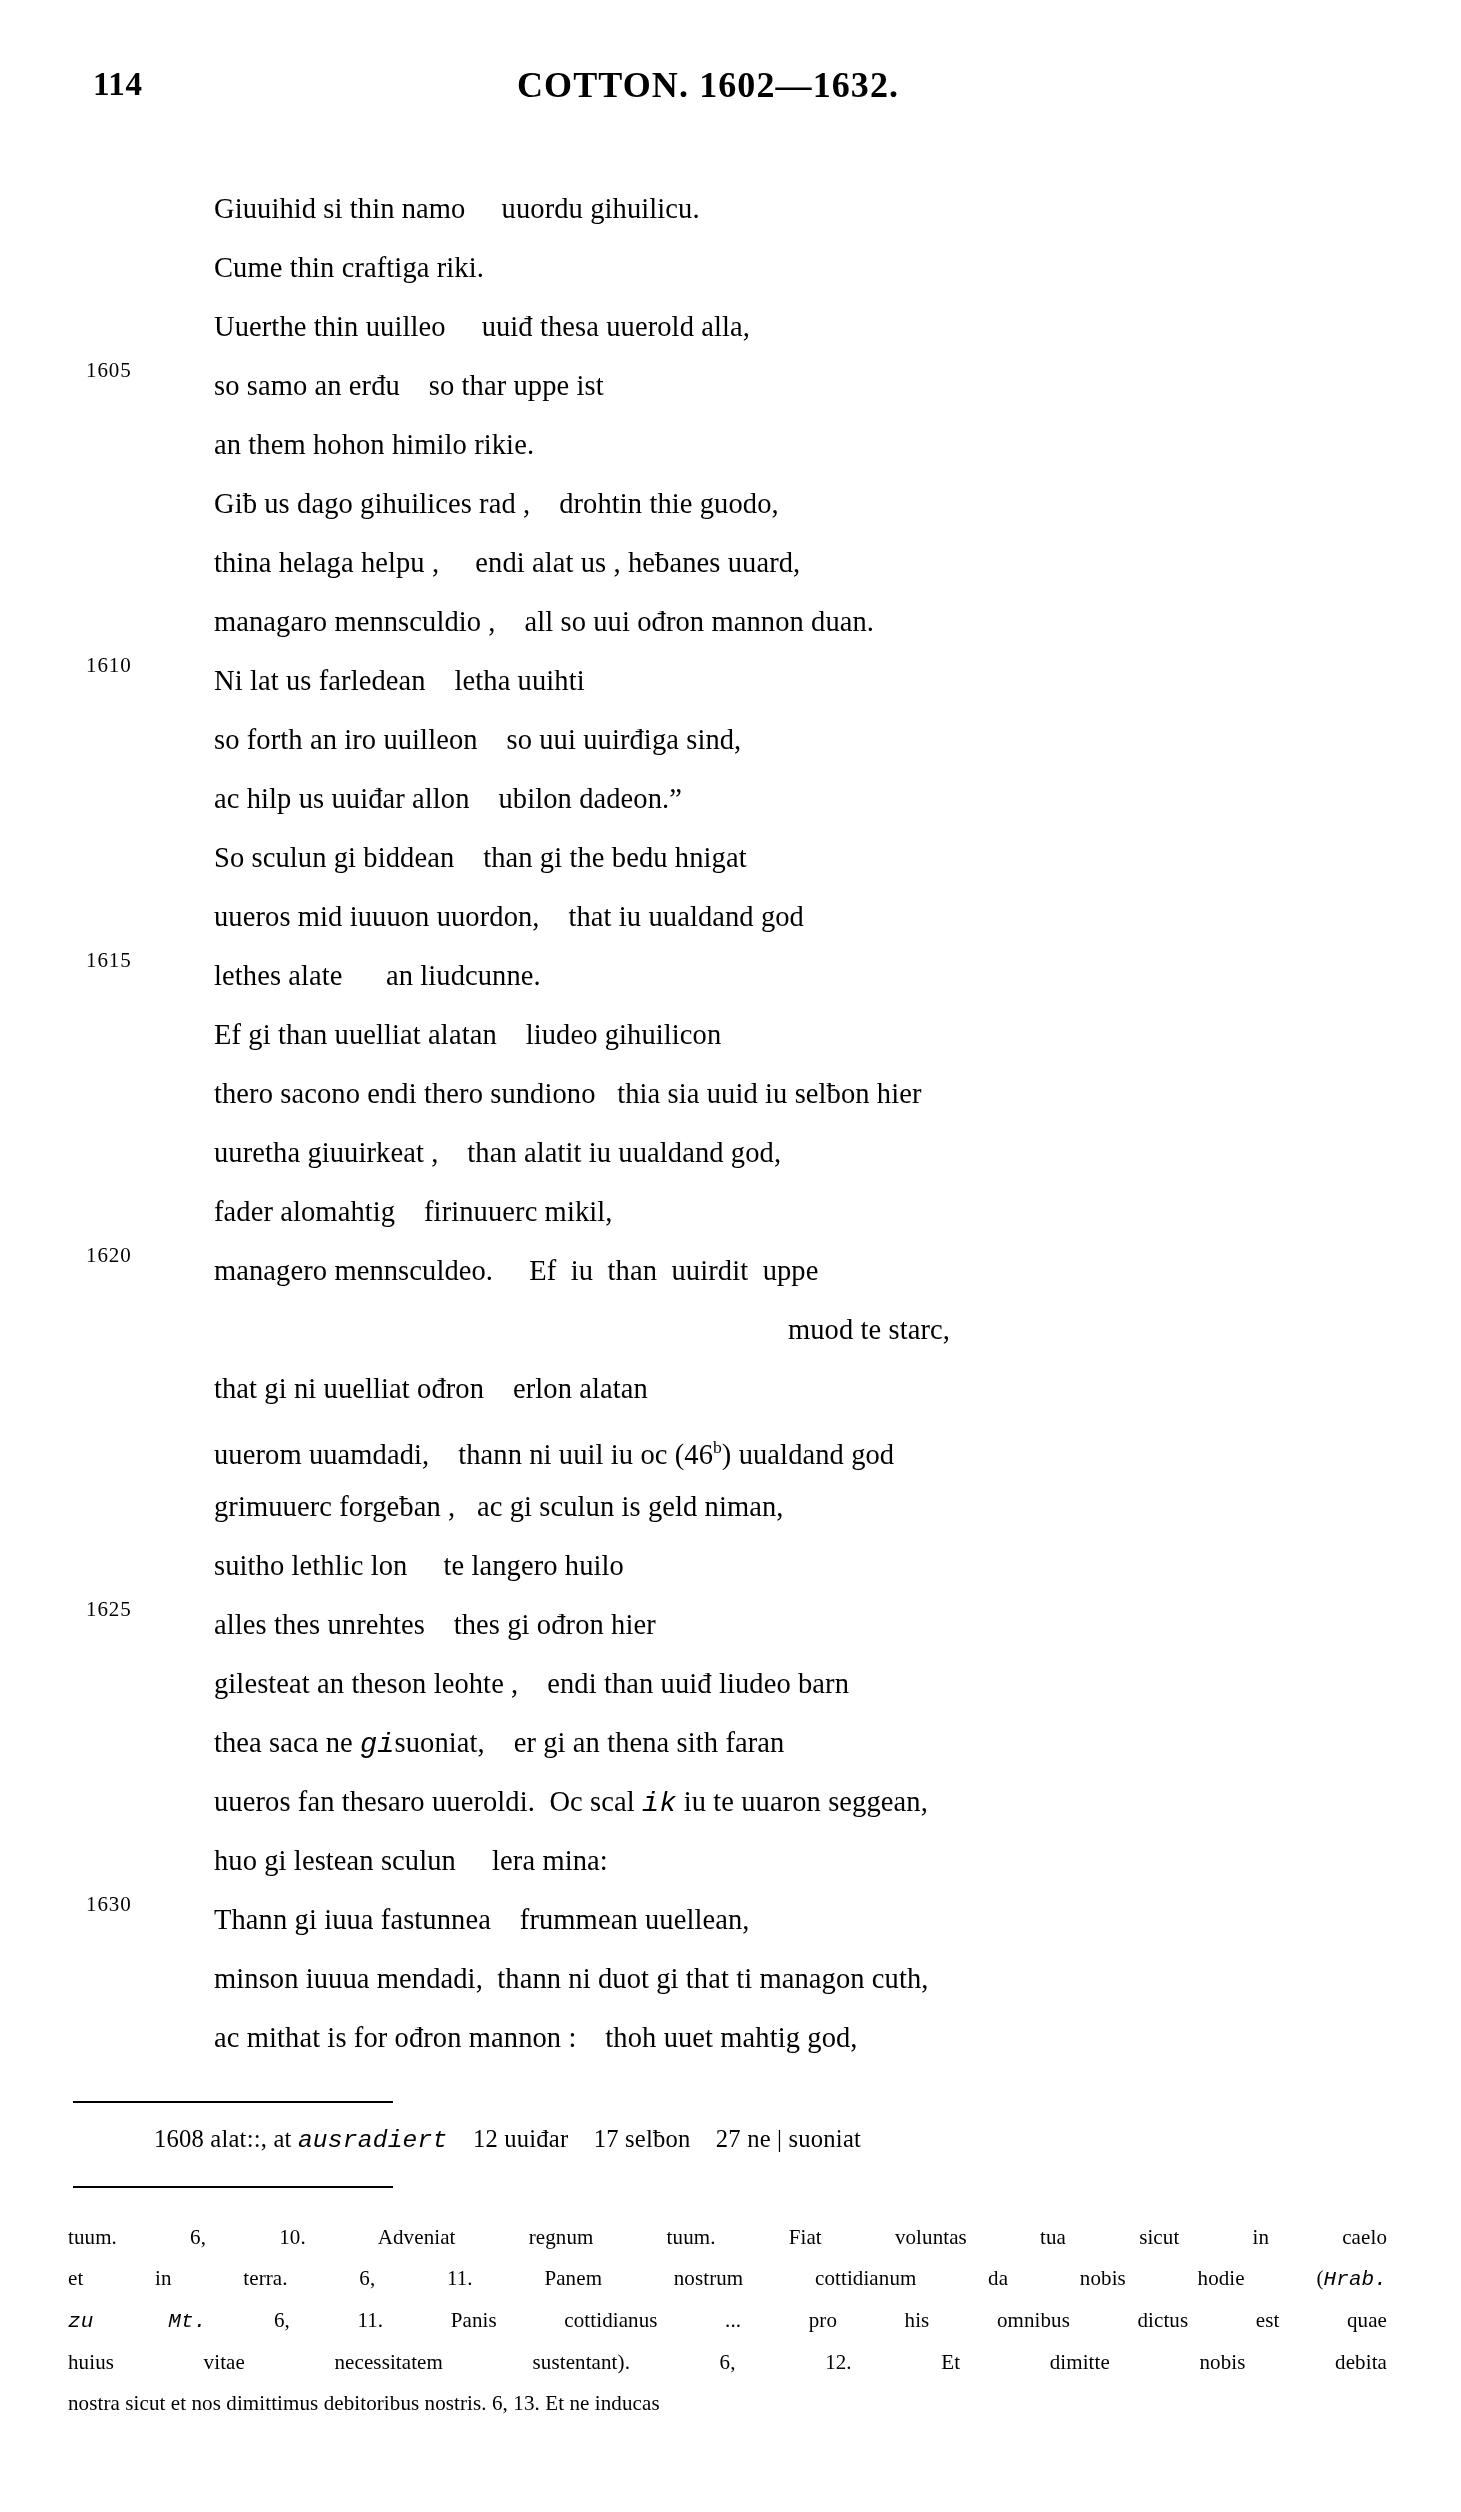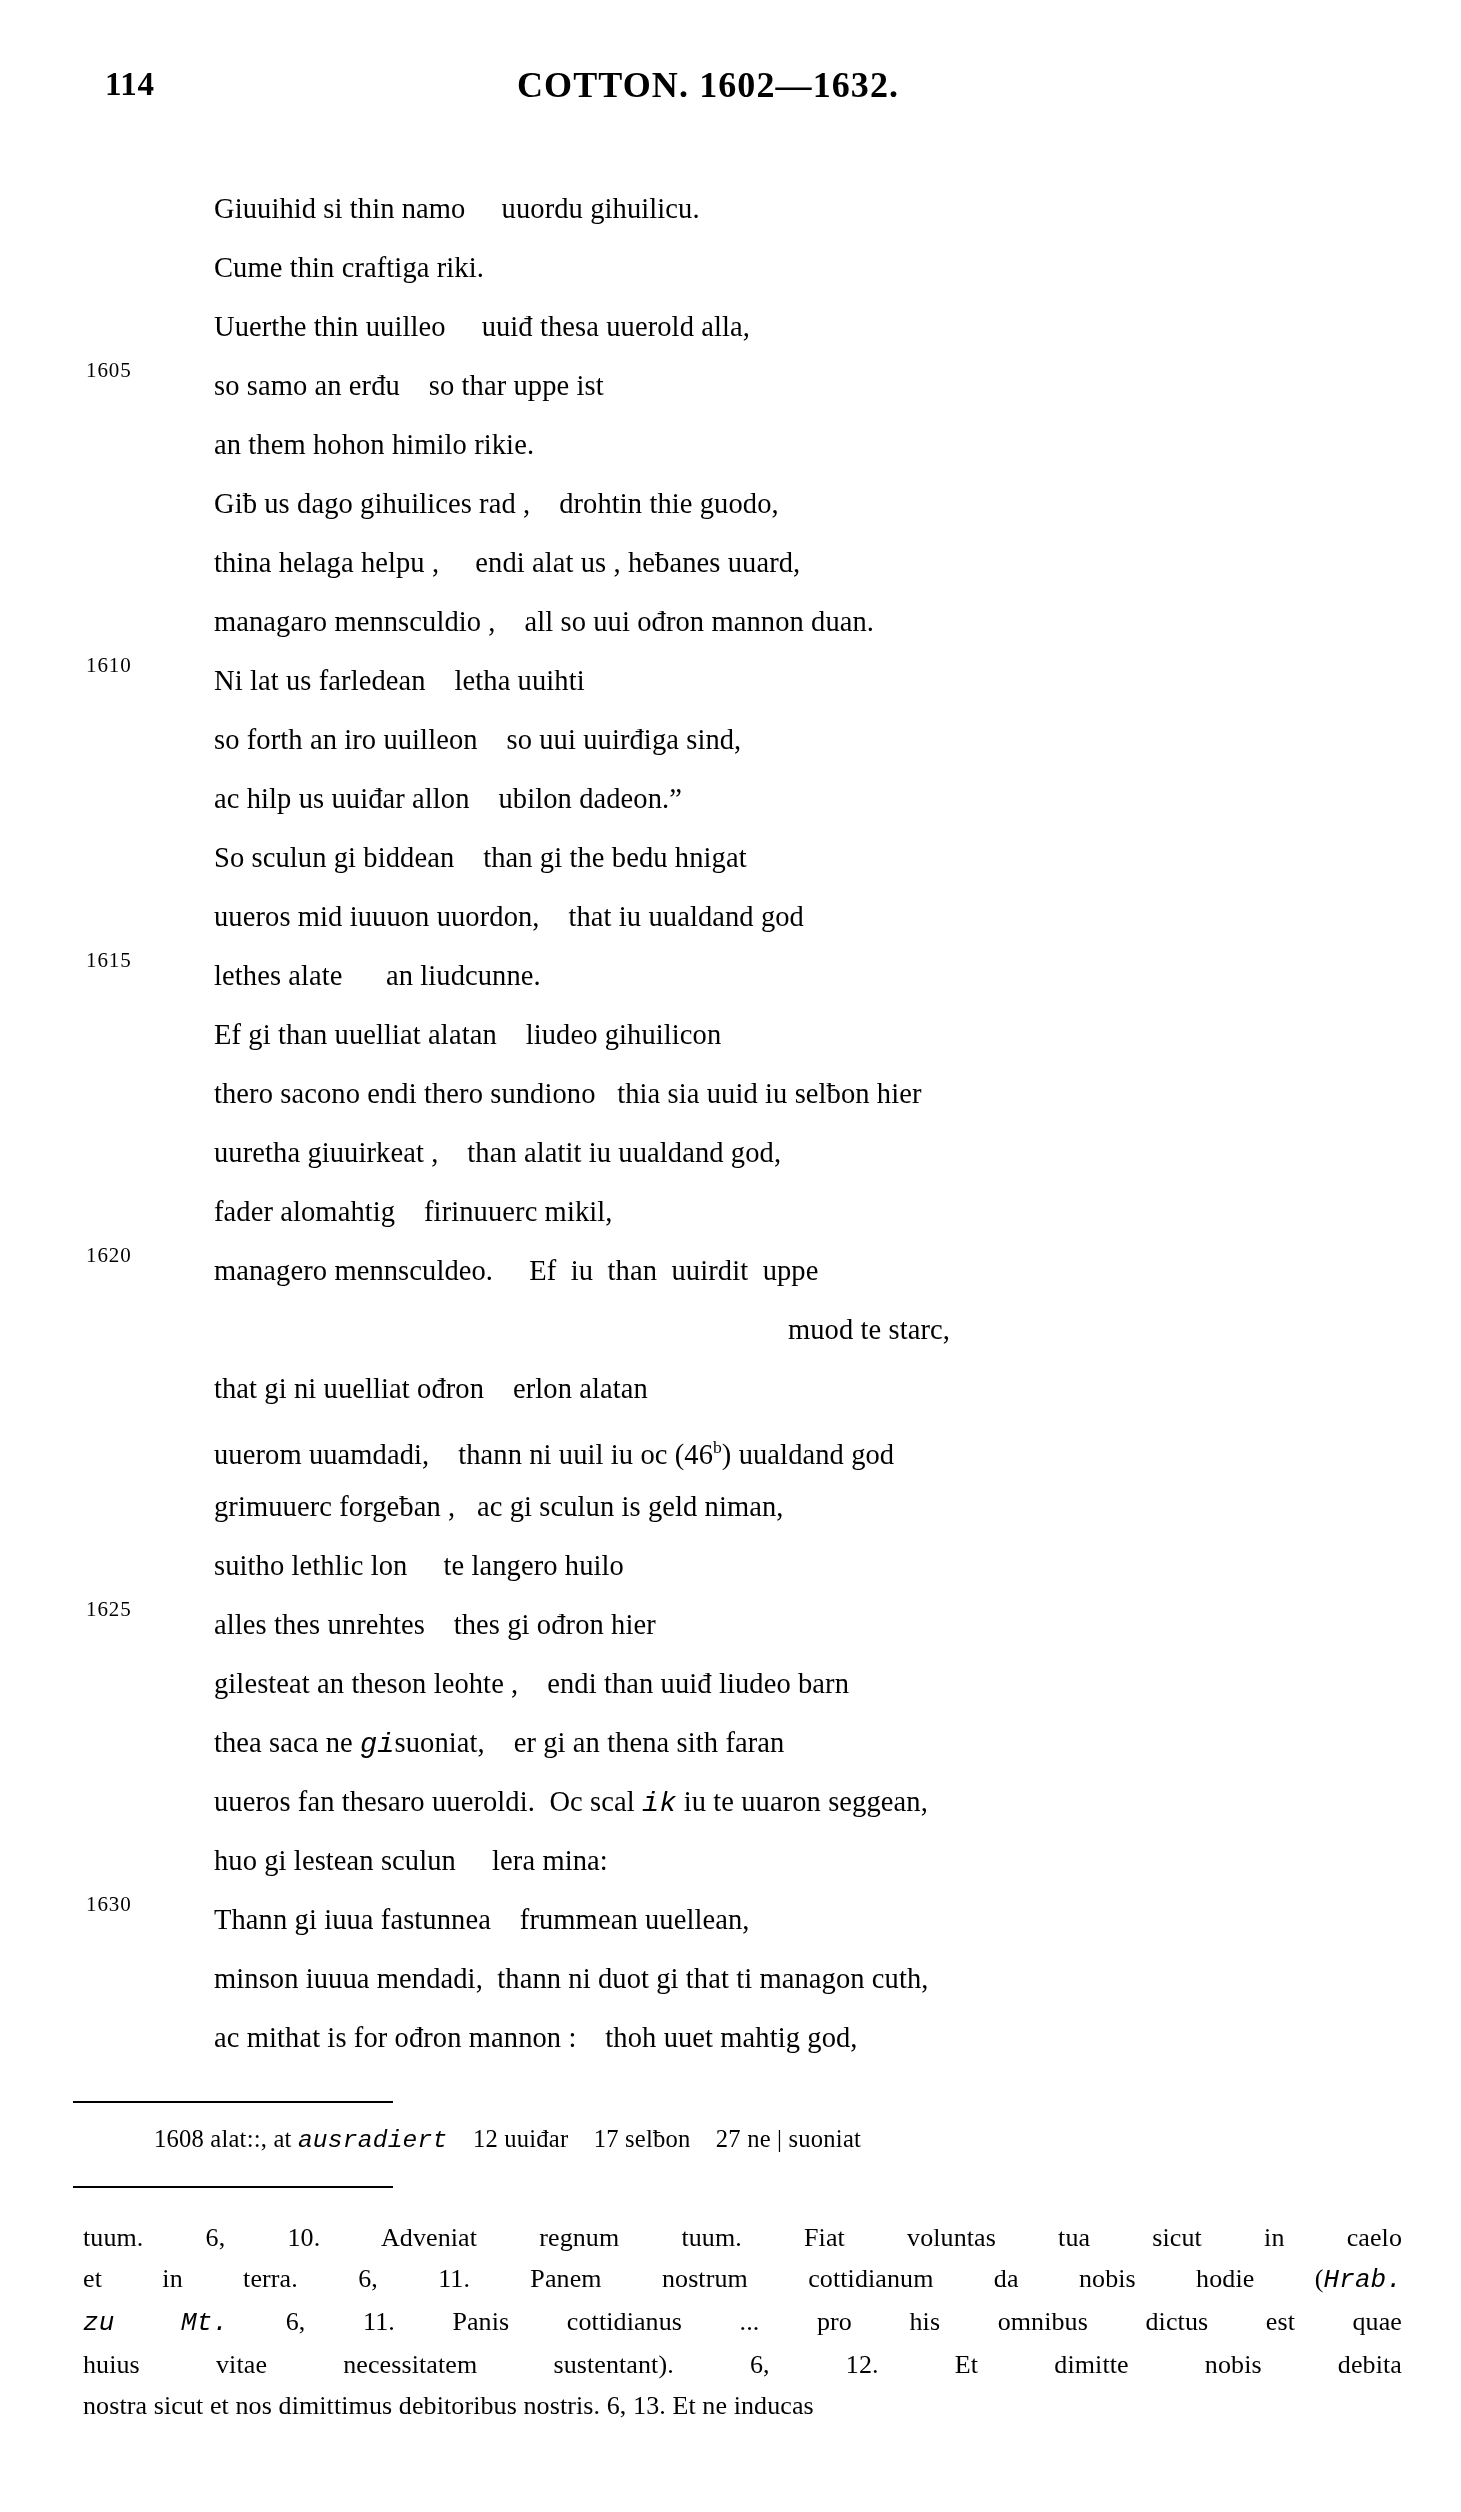--- a/index.html
+++ b/index.html
@@ -30,21 +30,20 @@
     height: 40px;
   }
   .folio {
     position: absolute;
     left: 93px;
     top: 0;
     font-size: 33px;
     font-weight: bold;
     letter-spacing: 0.6px;
     line-height: 40px;
-    margin-left: 12px;
   }
   .runtitle {
     position: absolute;
     left: 517px;
     top: 2.3px;
     font-size: 36px;
     font-weight: bold;
     letter-spacing: 1.1px;
     line-height: 38px;
     white-space: pre;
@@ -108,24 +107,24 @@
     width: 1245px;
     font-size: 24.6px;
     line-height: 40px;
     white-space: pre;
     letter-spacing: 0.2px;
   }
 
   
   .footnote {
     position: absolute;
-    left: 83px;
+    left: 68px;
     top: 2217px;
     width: 1319px;
-    font-size: 26px;
+    font-size: 21px;
     line-height: 41px;
     text-align: justify;
     letter-spacing: 0.1px;
   }
   .footnote p {
     margin: 0;
     text-align: justify;
     text-align-last: justify;
     white-space: normal;
   }

